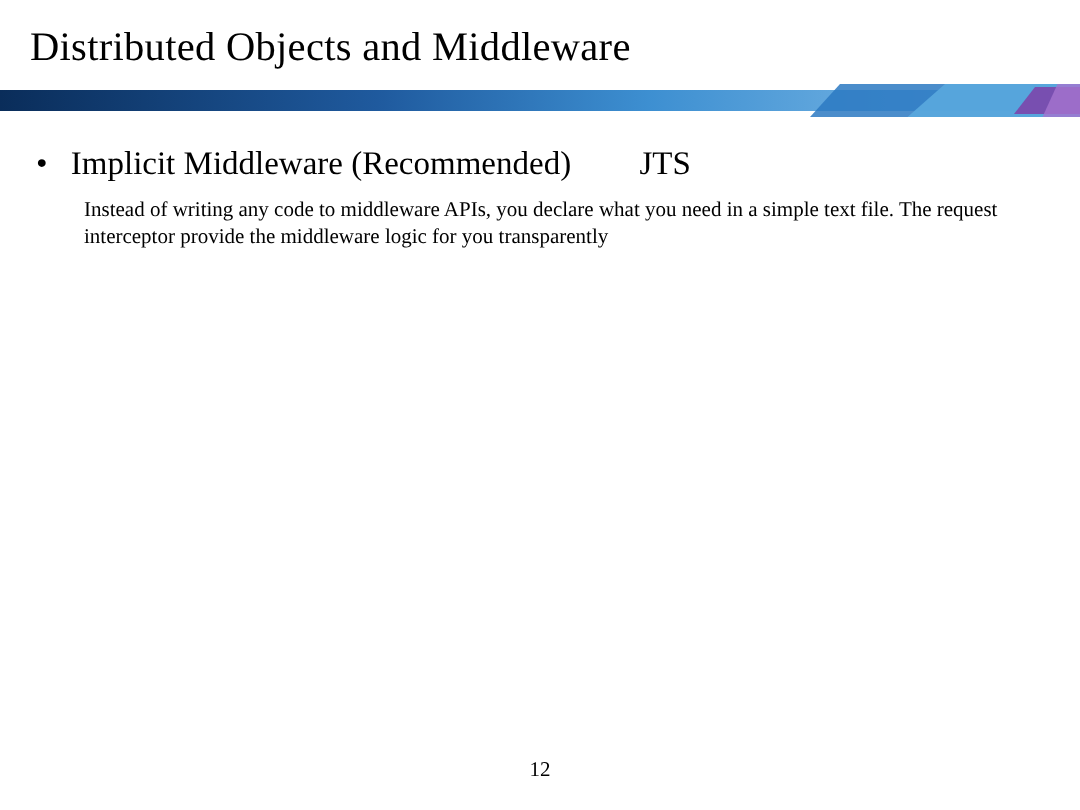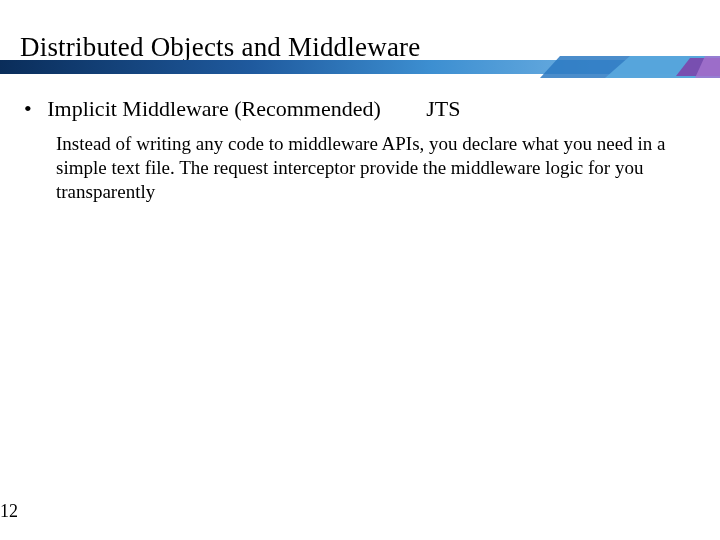--- a/index.html
+++ b/index.html
@@ -18,21 +18,20 @@
     height: 540px;
     box-sizing: border-box;
   }
   .title {
     position: absolute;
     top: 16px;
     left: 20px;
     font-size: 27px;
     font-weight: 400;
     letter-spacing: 0.2px;
-    margin-top: 16px;
   }
   .bar {
     position: absolute;
     top: 56px;
     left: 0;
     right: 0;
     height: 22px;
   }
   .bar svg { display: block; }
   .bullet-row {
@@ -54,30 +53,30 @@
   .bullet-text { display: inline; font-family: Liberation Serif, serif; }
   .jts {
     display: inline-block;
     margin-left: 40px;
   }
   .body-text {
     position: absolute;
     top: 132px;
     left: 56px;
     right: 38px;
-    font-size: 19px;
+    font-size: 14px;
     line-height: 1.25;
   }
   .page-number {
     position: absolute;
     bottom: 18px;
     left: 0;
     right: 0;
-    text-align: left;
-    font-size: 18px;
+    text-align: center;
+    font-size: 14px;
   }
 </style>
 </head>
 <body>
 
 <div class="slide">
 
   <div class="title">Distributed Objects and Middleware</div>
 
   <div class="bar">

